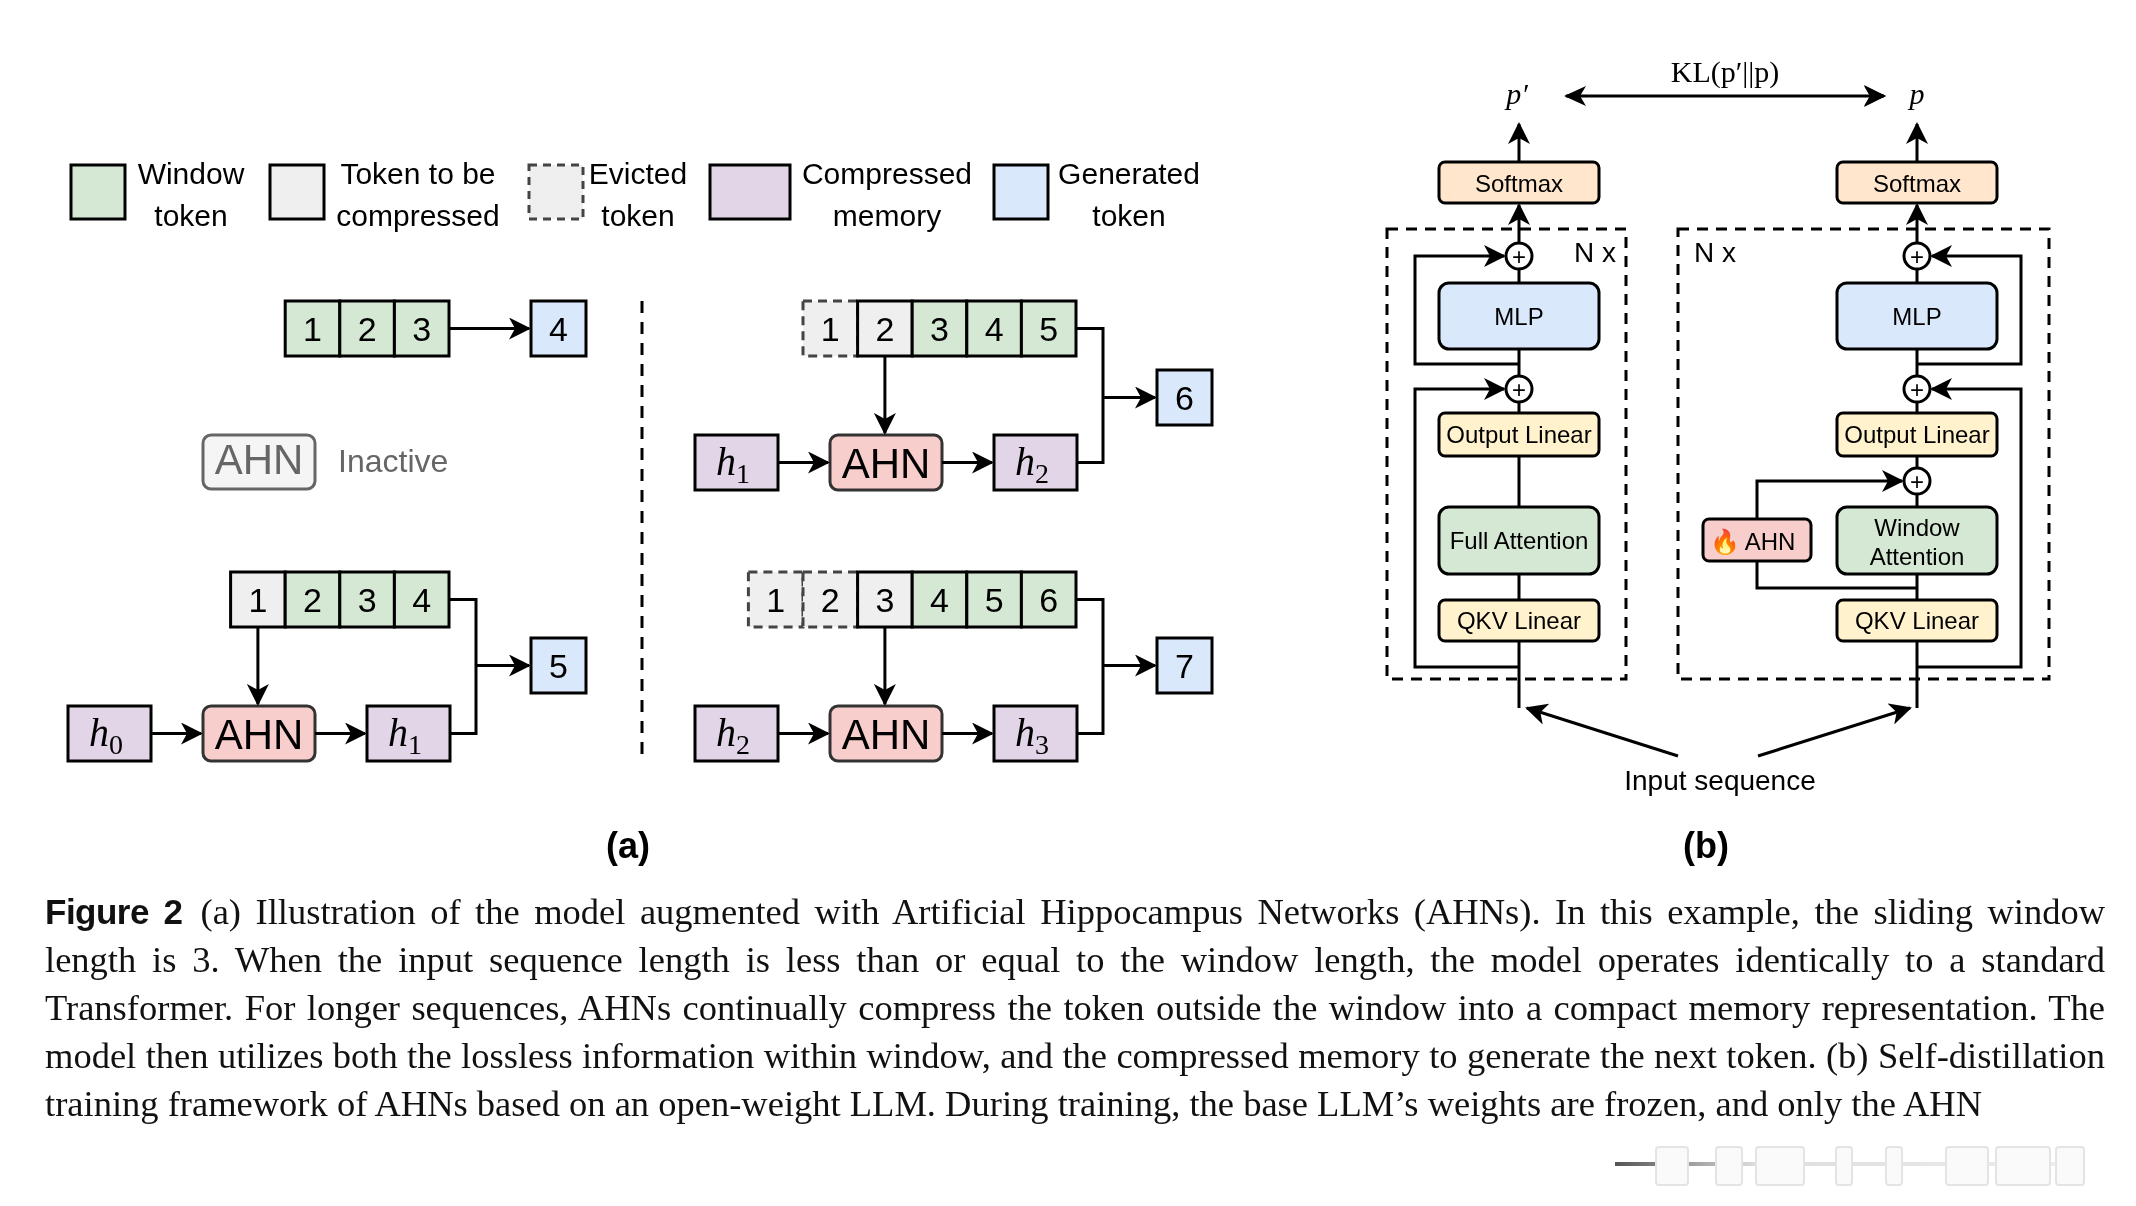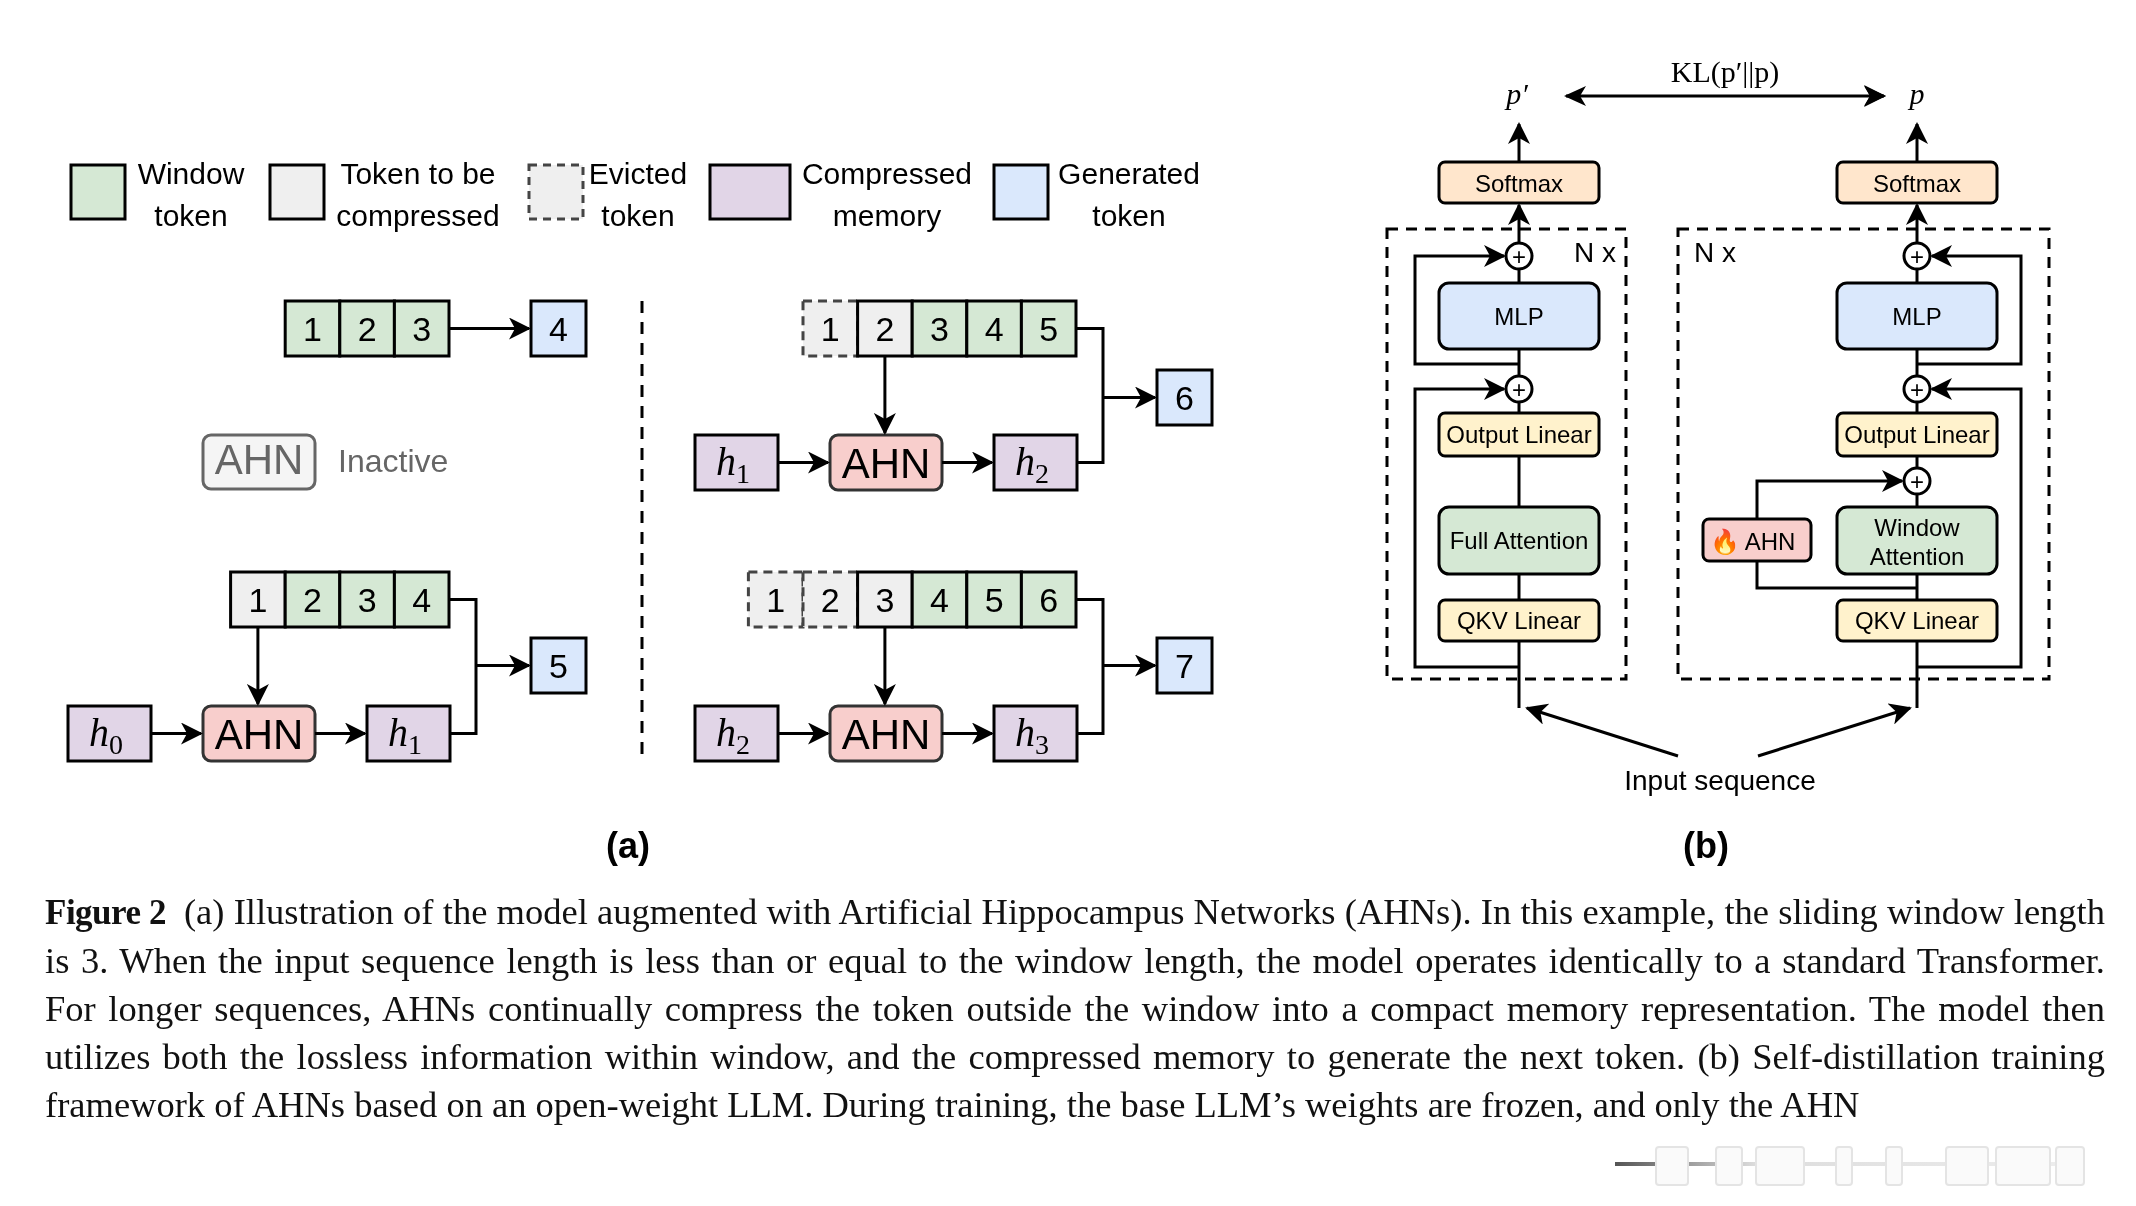--- a/index.html
+++ b/index.html
@@ -1,19 +1,19 @@
 <!DOCTYPE html>
 <html><head>
 <meta charset="utf-8">
 <style>
   html, body { margin:0; padding:0; background:#ffffff; }
   body { width:2136px; height:1206px; position:relative; overflow:hidden; font-family:"Liberation Sans", sans-serif; color:#000; }
   #fig { position:absolute; left:0; top:0; }
   .caption { position:absolute; left:45px; top:888px; width:2060px; font-family:"Liberation Serif", serif; font-size:36.5px; line-height:48px; color:#111; text-align:justify; }
-  .caption .fig-label { font-family:Liberation Serif, serif; font-weight:bold; font-size:35px; margin-right:18px; letter-spacing:-0.5px; }
+  .caption .fig-label { font-family:Liberation Sans, sans-serif; font-weight:bold; font-size:35px; margin-right:18px; letter-spacing:-0.5px; }
   .watermark { position:absolute; left:1615px; top:1140px; width:480px; height:48px; background:linear-gradient(to right, rgba(255,255,255,0) 0%, rgba(255,255,255,0.95) 6%, #fff 100%); }
   .watermark span { position:absolute; top:6px; height:36px; border:2px solid #e4e4e4; border-radius:4px; background:#fafafa; }
   .wm-line { position:absolute; left:0; top:22px; width:470px; height:4px; background:linear-gradient(to right,#555,#ddd 30%, #eee); }
 </style>
 </head>
 <body>
 
 <svg id="fig" width="2136" height="880" viewBox="0 0 2136 880" xmlns="http://www.w3.org/2000/svg">
   <defs>
     <marker id="ah" markerWidth="10" markerHeight="10" refX="9" refY="5" orient="auto" markerUnits="userSpaceOnUse" viewBox="0 0 10 10">

